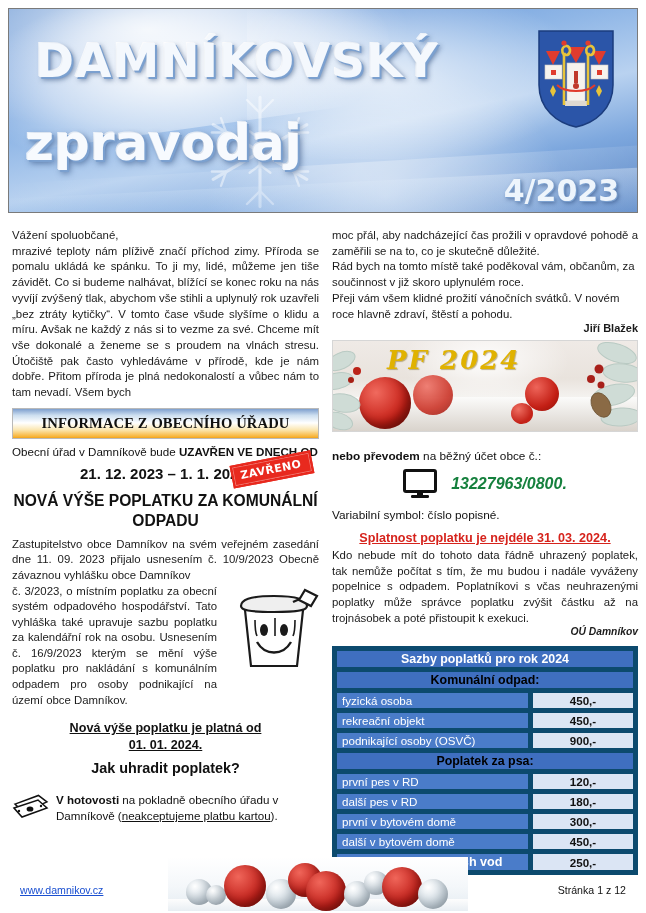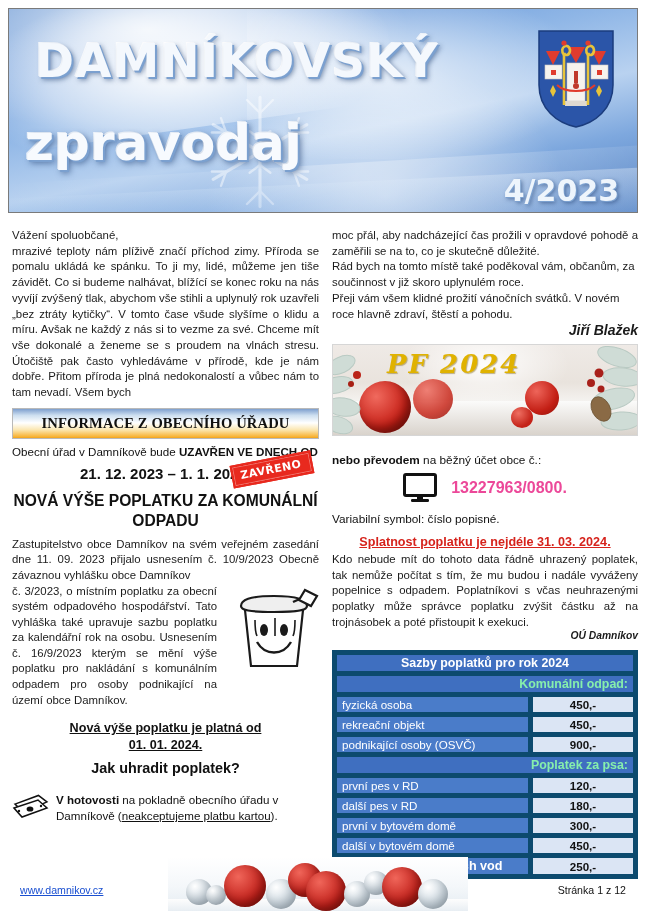--- a/index.html
+++ b/index.html
@@ -69,21 +69,21 @@
 
   
   .col-left  { position:absolute; left:12px;  top:228px; width:307px; }
   .col-right { position:absolute; left:332px; top:228px; width:306px; }
 
   .body-text {
     font-size: 11.4px; line-height: 15.7px; color:#1b1b1b;
     text-align: justify; font-family:"Liberation Sans", sans-serif;
   }
   .body-text.nojust { text-align:left; }
-  .sig { text-align:right; font-style:italic; font-weight:bold; font-size:14px; color:#1b1b1b; }
+  .sig { text-align:right; font-weight:bold; font-size:11px; color:#1b1b1b; }
 
   
   .info-banner {
     margin-top:7px; height:31px;
     border:1px solid #b9b9b9;
     background: linear-gradient(180deg,#7e9fce 0%, #cddff0 22%, #ffffff 48%, #fbe6b0 72%, #f7b233 96%, #f0a21a 100%);
     display:flex; align-items:center; justify-content:center;
   }
   .info-banner span {
     font-size:14.6px; font-weight:bold; color:#111;
@@ -152,38 +152,38 @@
     position:absolute; left:0; bottom:0; width:100%; height:34px;
     background: linear-gradient(180deg, #fbfbfa, #d9d3cc);
     z-index:3;
   }
   .fir-l { position:absolute; left:-6px; top:6px; width:54px; height:86px; z-index:6; }
   .fir-r { position:absolute; right:-4px; top:0px; width:76px; height:92px; z-index:6; }
 
   .transfer-line { margin-top:17px; font-size:11.8px; color:#111; }
   .acct-row { margin-top:6px; display:flex; align-items:center; justify-content:center; gap:14px; }
   .monitor-icon { width:34px; height:30px; }
-  .acct-num { font-size:16px; font-weight:bold; color:#ec4899; }
+  .acct-num { font-size:16px; font-weight:bold; color:#15803d;font-style:italic; }
   .vs-line { margin-top:9px; font-size:11.8px; color:#111; }
   .due-line { margin-top:9px; text-align:center; font-size:12.6px; font-weight:bold;
               color:#d6231c; text-decoration: underline; }
   .due-body { margin-top:3px; font-size:11.4px; line-height:15.6px; text-align:justify; color:#1b1b1b; }
   .sig-oou { text-align:right; font-style:italic; font-weight:bold; font-size:10.3px; color:#1b1b1b; }
 
   
   table.rates {
     margin-top:9px; width:306px; border-collapse:collapse;
     font-family:"Liberation Sans", sans-serif;
   }
   table.rates td {
     border:5px solid #0c4a6e; padding:1px 5px; height:17px;
   }
   .r-title { background:#3f6fc0; color:#fff; font-weight:bold; font-size:12.4px;
              text-align:center; }
-  .r-group { background:#3f6fc0; color:#86efac; font-weight:bold; font-size:12.4px; text-align:right; }
+  .r-group { background:#3f6fc0; color:#000000; font-weight:bold; font-size:12.4px; text-align:center; }
   .r-lbl   { background:#4a7cc9; color:#fff; font-size:11.6px; text-align:left; }
   .r-val   { background:#dbe5f4; color:#111; font-size:11.6px; font-weight:bold;
              text-align:center; width:105px; }
   .r-last  { background:#4a7cc9; color:#fff; font-size:12.6px; font-weight:bold; text-align:left; }
 
   
   .footer-strip { position:absolute; left:0; bottom:0; width:646px; height:58px;padding-left:16px; }
   .footer-url {
     position:absolute; left:20px; bottom:17px; font-size:10.6px;
     color:#1a4fd0; text-decoration:underline; font-family:"Liberation Sans", sans-serif;

